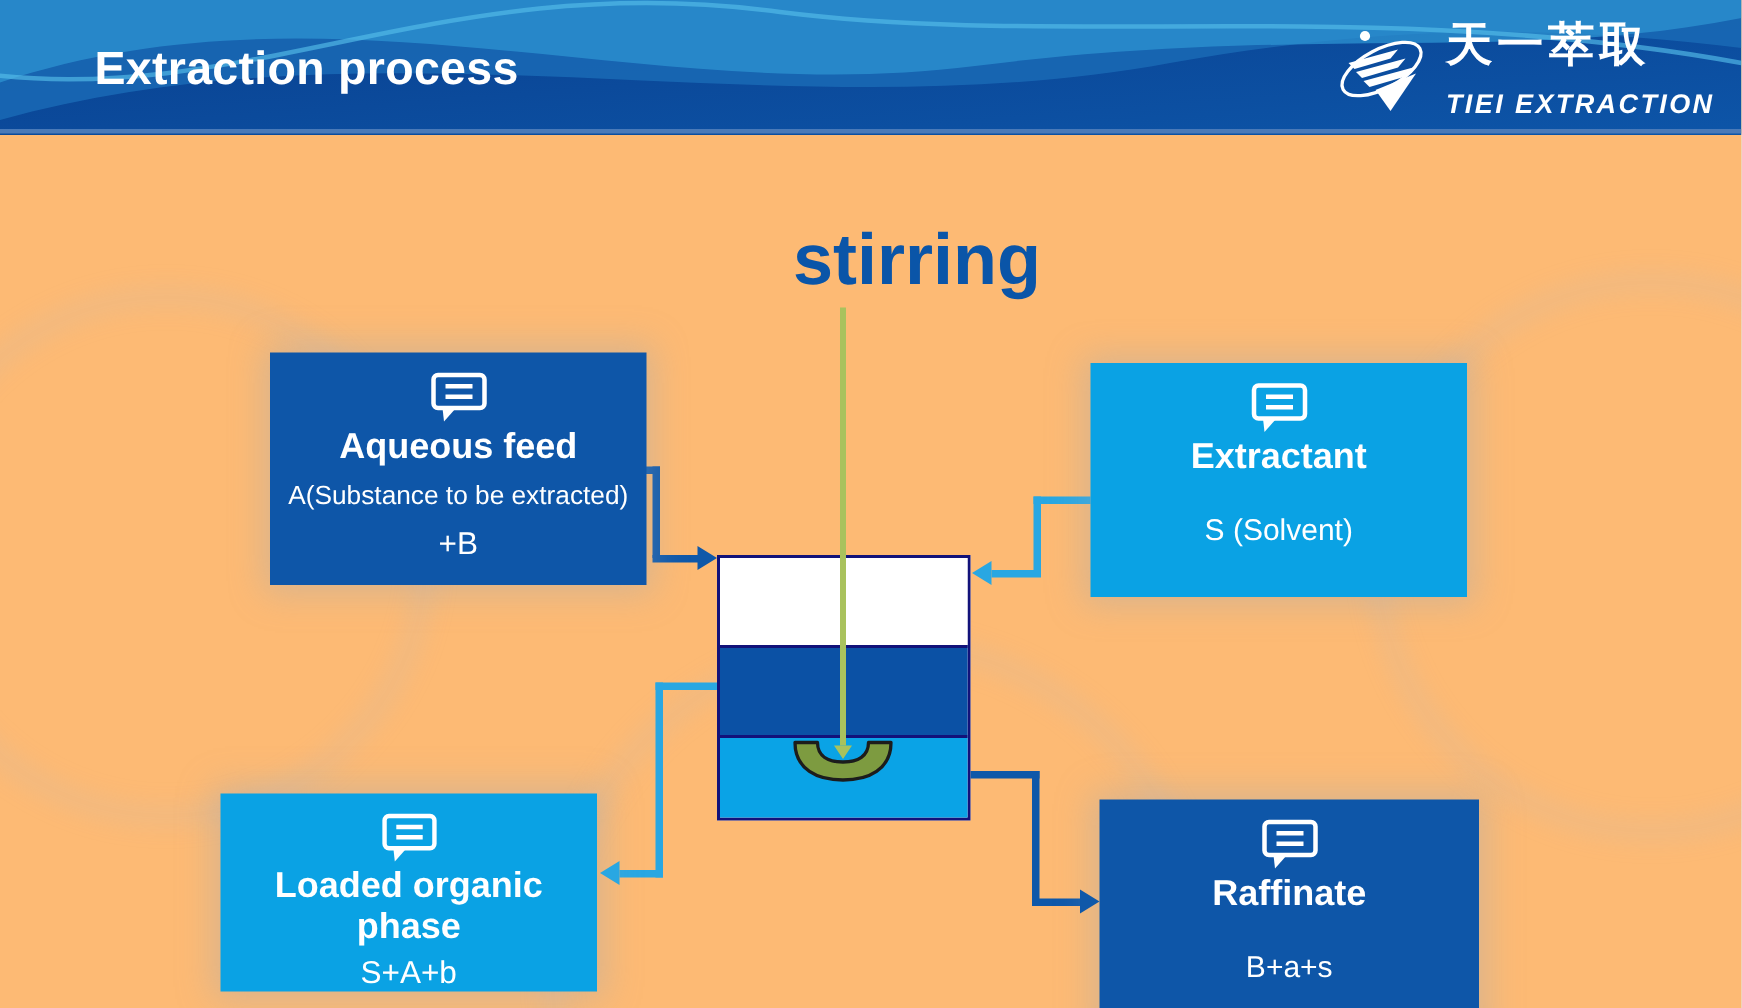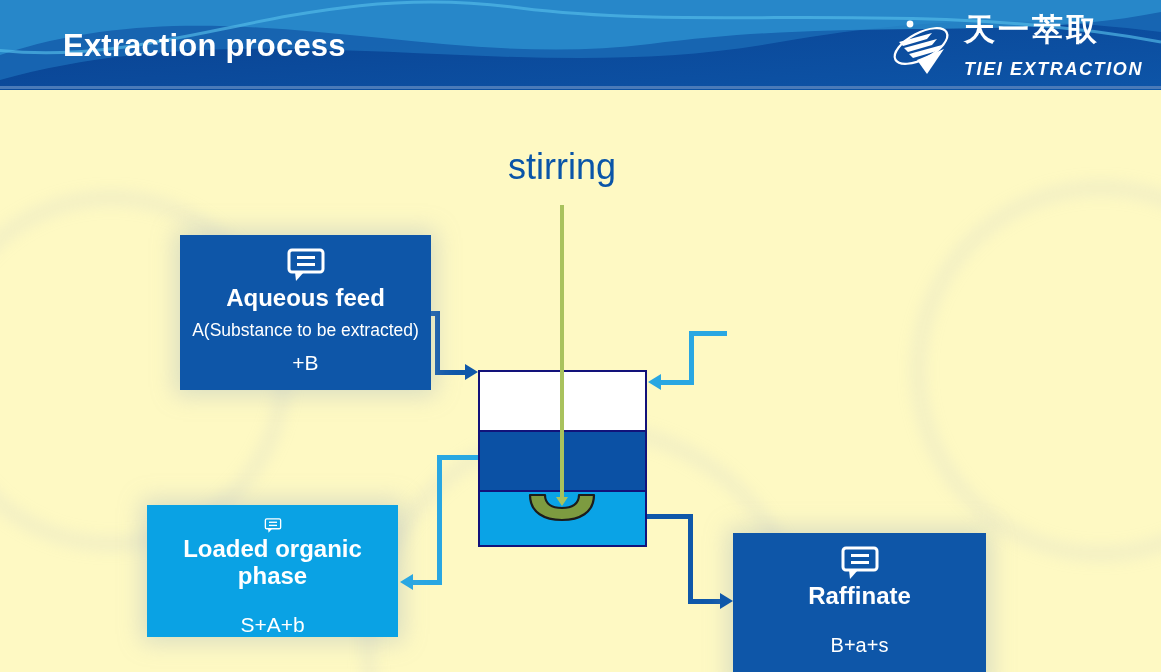--- a/index.html
+++ b/index.html
@@ -1,36 +1,36 @@
 <!DOCTYPE html>
 <html><head>
 <meta charset="utf-8">
 <style>
   html,body{margin:0;padding:0;background:#e8e8e8;}
-  .slide{position:relative;width:1161px;height:672px;background:#fef9c3;overflow:hidden;
+  .slide{position:relative;width:1161px;height:672px;background:#fdba74;overflow:hidden;
          font-family:"Liberation Sans", sans-serif;}
 
   
   .header{position:absolute;left:0;top:0;width:1161px;height:90px;background:#0c4f9f;}
   .header svg.waves{position:absolute;left:0;top:0;width:100%;height:100%;display:block;}
   .header-sep{position:absolute;left:0;top:86px;width:100%;height:3px;background:#4a7ab8;}
   .slide-title{position:absolute;left:63px;top:28px;color:#ffffff;font-size:31px;font-weight:bold;
                letter-spacing:0.2px;z-index:3;}
   .logo{position:absolute;right:18px;top:14px;display:flex;align-items:center;gap:8px;z-index:3;}
   .logo-text{display:flex;flex-direction:column;align-items:flex-start;line-height:1;}
   .logo-cn{color:#fff;font-size:31px;font-weight:bold;letter-spacing:3px;}
   .logo-en{color:#fff;font-size:18px;font-weight:bold;letter-spacing:1.6px;margin-top:15px;font-style:italic;}
 
   
   .ring{position:absolute;border-radius:50%;border:16px solid rgba(170,188,205,0.13);
         filter:blur(7px);z-index:0;}
 
   
-  .stirring{position:absolute;left:430px;top:146px;width:264px;text-align:center;
-            color:#0a55a8;font-size:36px;font-weight:normal;z-index:4;}
+  .stirring{position:absolute;left:430px;top:146px;width:264px;text-align:right;
+            color:#0a55a8;font-size:48px;font-weight:bold;z-index:4;}
   .shaft{position:absolute;left:560px;top:205px;width:4px;height:292px;background:#a9c25d;z-index:5;}
   .shaft-tip{position:absolute;left:556px;top:497px;width:0;height:0;z-index:6;
              border-left:6px solid transparent;border-right:6px solid transparent;
              border-top:9px solid #a9c25d;}
 
   
   .vessel{position:absolute;left:478px;top:370px;width:169px;height:177px;box-sizing:border-box;
           border:2px solid #12127a;background:#ffffff;z-index:2;}
   .vessel .layer{position:absolute;left:0;width:100%;box-sizing:border-box;}
   .layer-top{top:0;height:58px;background:#ffffff;}
@@ -149,30 +149,40 @@
       <rect x="3" y="2" width="34" height="22" rx="3" fill="none" stroke="#fff" stroke-width="3"></rect>
       <line x1="11" y1="9.5" x2="29" y2="9.5" stroke="#fff" stroke-width="3"></line>
       <line x1="11" y1="16.5" x2="29" y2="16.5" stroke="#fff" stroke-width="3"></line>
       <polygon points="9,24 18,24 10,33" fill="#fff"></polygon>
     </svg>
     <div class="ptitle">Aqueous feed</div>
     <div class="pline">A(Substance to be extracted)</div>
     <div class="pline big" style="margin-top:10px;">+B</div>
   </div>
 
+  <div class="pbox light" style="left:727px;top:242px;width:251px;height:156px;">
+    <svg width="40" height="34" viewBox="0 0 40 34">
+      <rect x="3" y="2" width="34" height="22" rx="3" fill="none" stroke="#fff" stroke-width="3"></rect>
+      <line x1="11" y1="9.5" x2="29" y2="9.5" stroke="#fff" stroke-width="3"></line>
+      <line x1="11" y1="16.5" x2="29" y2="16.5" stroke="#fff" stroke-width="3"></line>
+      <polygon points="9,24 18,24 10,33" fill="#fff"></polygon>
+    </svg>
+    <div class="ptitle">Extractant</div>
+    <div class="pline gap">S (Solvent)</div>
+  </div>
 
-  <div class="pbox light" style="left:147px;top:505px;width:251px;height:132px;">
+  <div class="pbox light" style="left:147px;top:529px;width:251px;height:132px;">
     <svg width="40" height="34" viewBox="0 0 40 34">
       <rect x="3" y="2" width="34" height="22" rx="3" fill="none" stroke="#fff" stroke-width="3"></rect>
       <line x1="11" y1="9.5" x2="29" y2="9.5" stroke="#fff" stroke-width="3"></line>
       <line x1="11" y1="16.5" x2="29" y2="16.5" stroke="#fff" stroke-width="3"></line>
       <polygon points="9,24 18,24 10,33" fill="#fff"></polygon>
     </svg>
     <div class="ptitle">Loaded organic phase</div>
-    <div class="pline big" style="margin-top:23px;text-align:right;">S+A+b</div>
+    <div class="pline big" style="margin-top:5px;text-align:right;">S+A+b</div>
   </div>
 
   <div class="pbox dark" style="left:733px;top:533px;width:253px;height:156px;">
     <svg width="40" height="34" viewBox="0 0 40 34">
       <rect x="3" y="2" width="34" height="22" rx="3" fill="none" stroke="#fff" stroke-width="3"></rect>
       <line x1="11" y1="9.5" x2="29" y2="9.5" stroke="#fff" stroke-width="3"></line>
       <line x1="11" y1="16.5" x2="29" y2="16.5" stroke="#fff" stroke-width="3"></line>
       <polygon points="9,24 18,24 10,33" fill="#fff"></polygon>
     </svg>
     <div class="ptitle">Raffinate</div>

